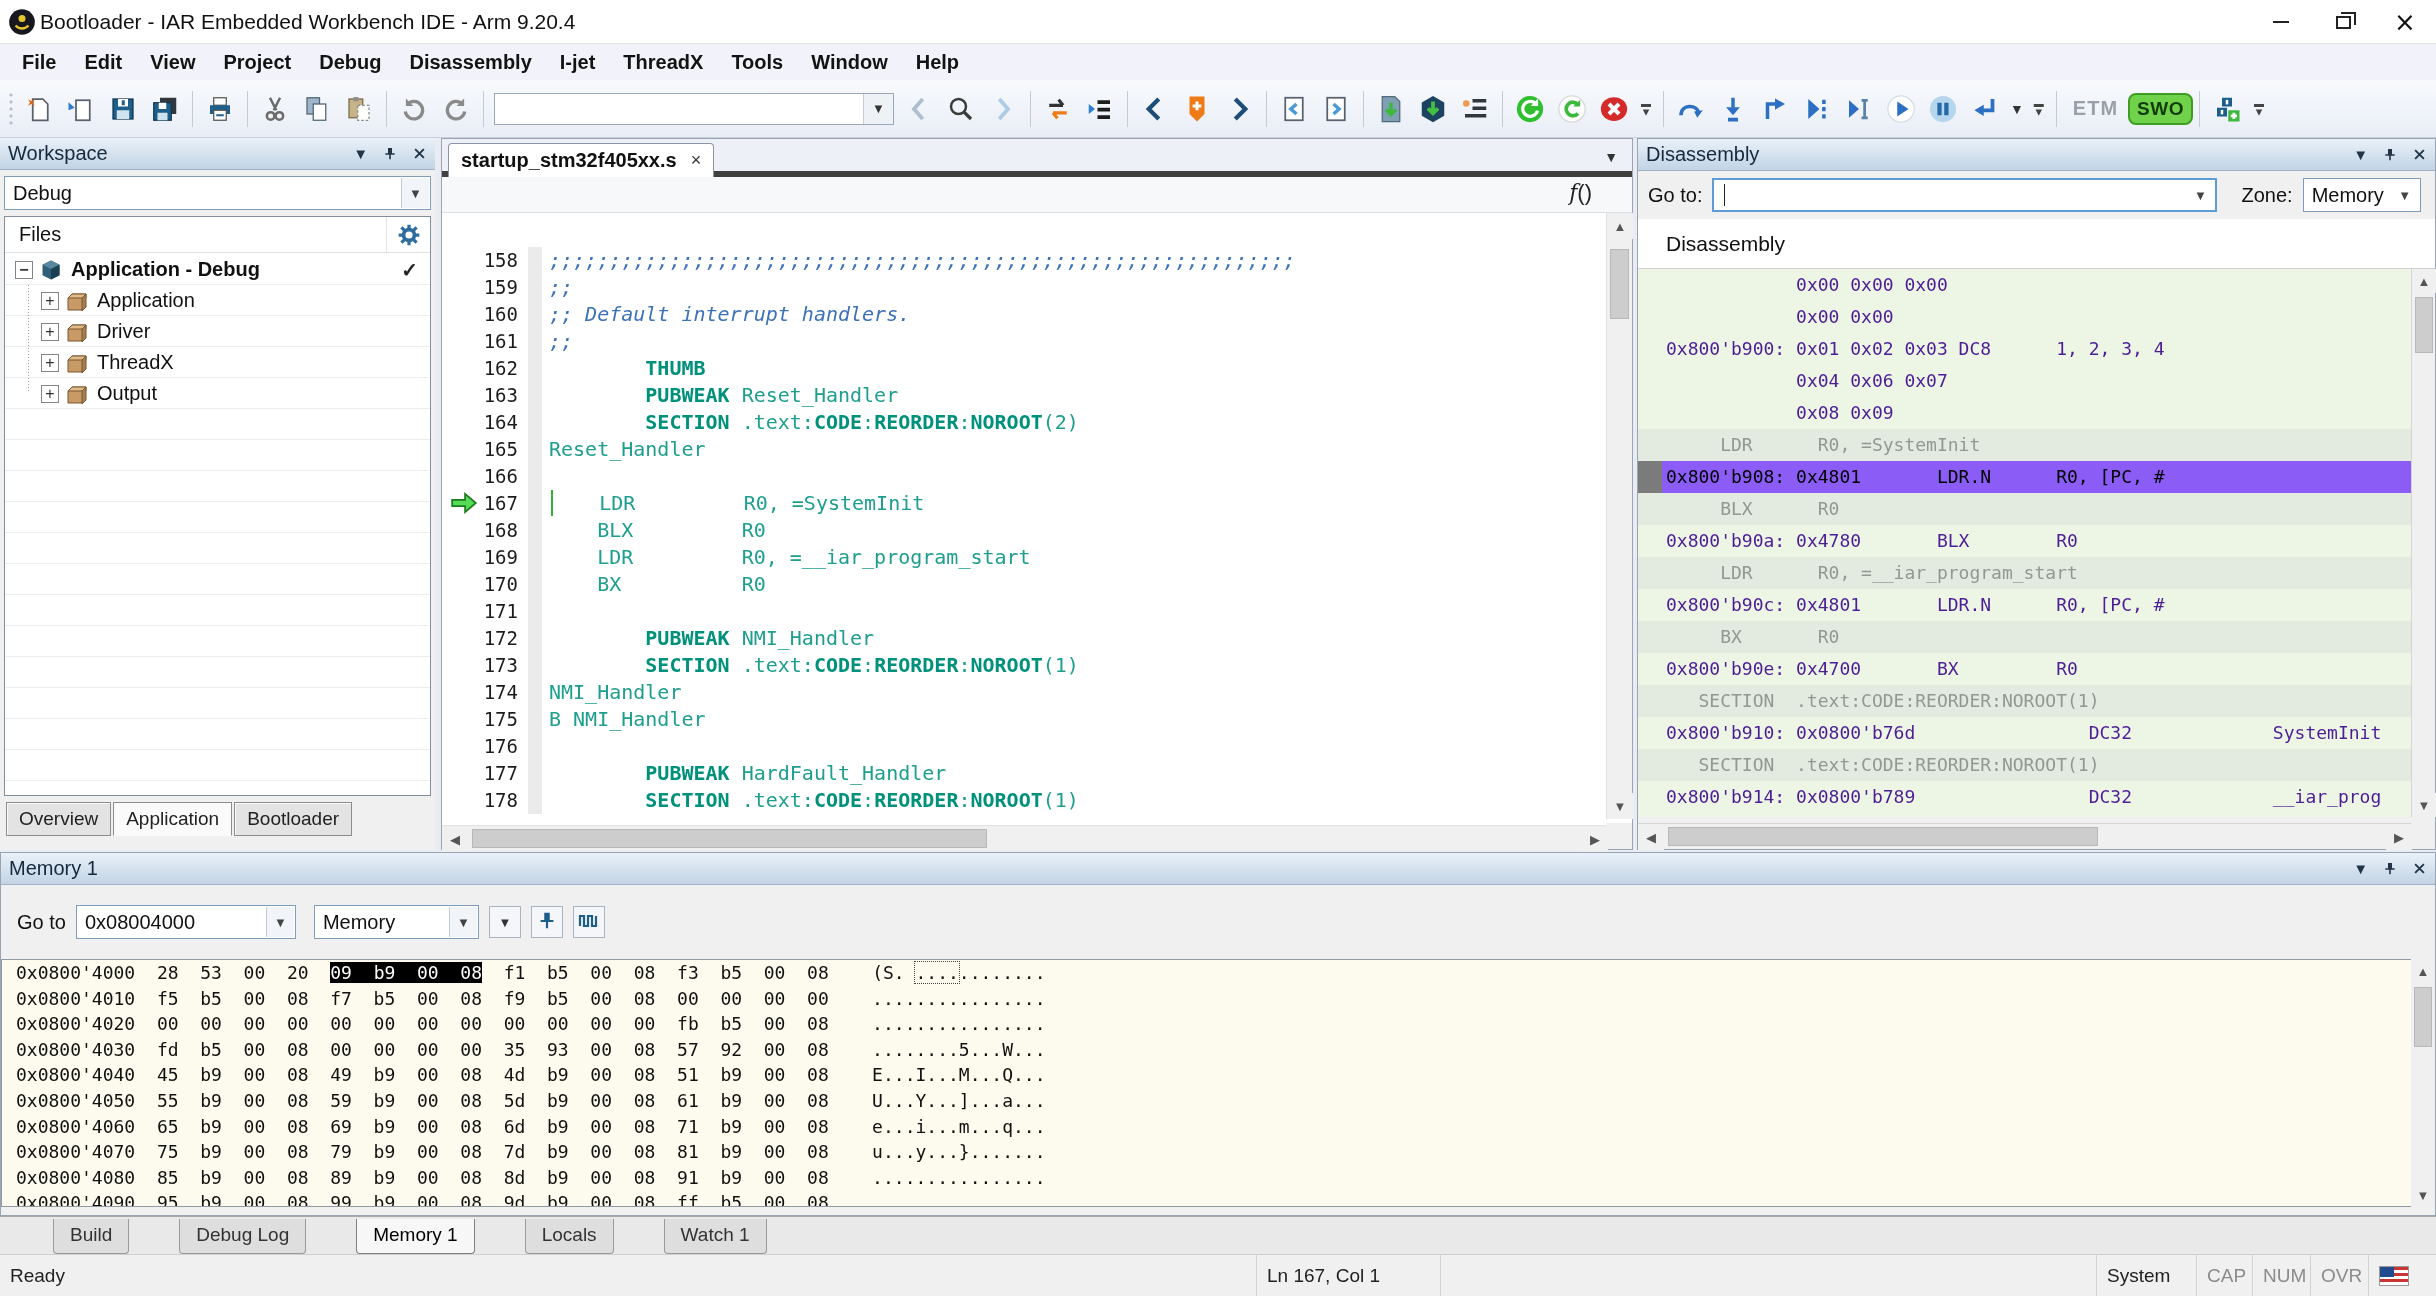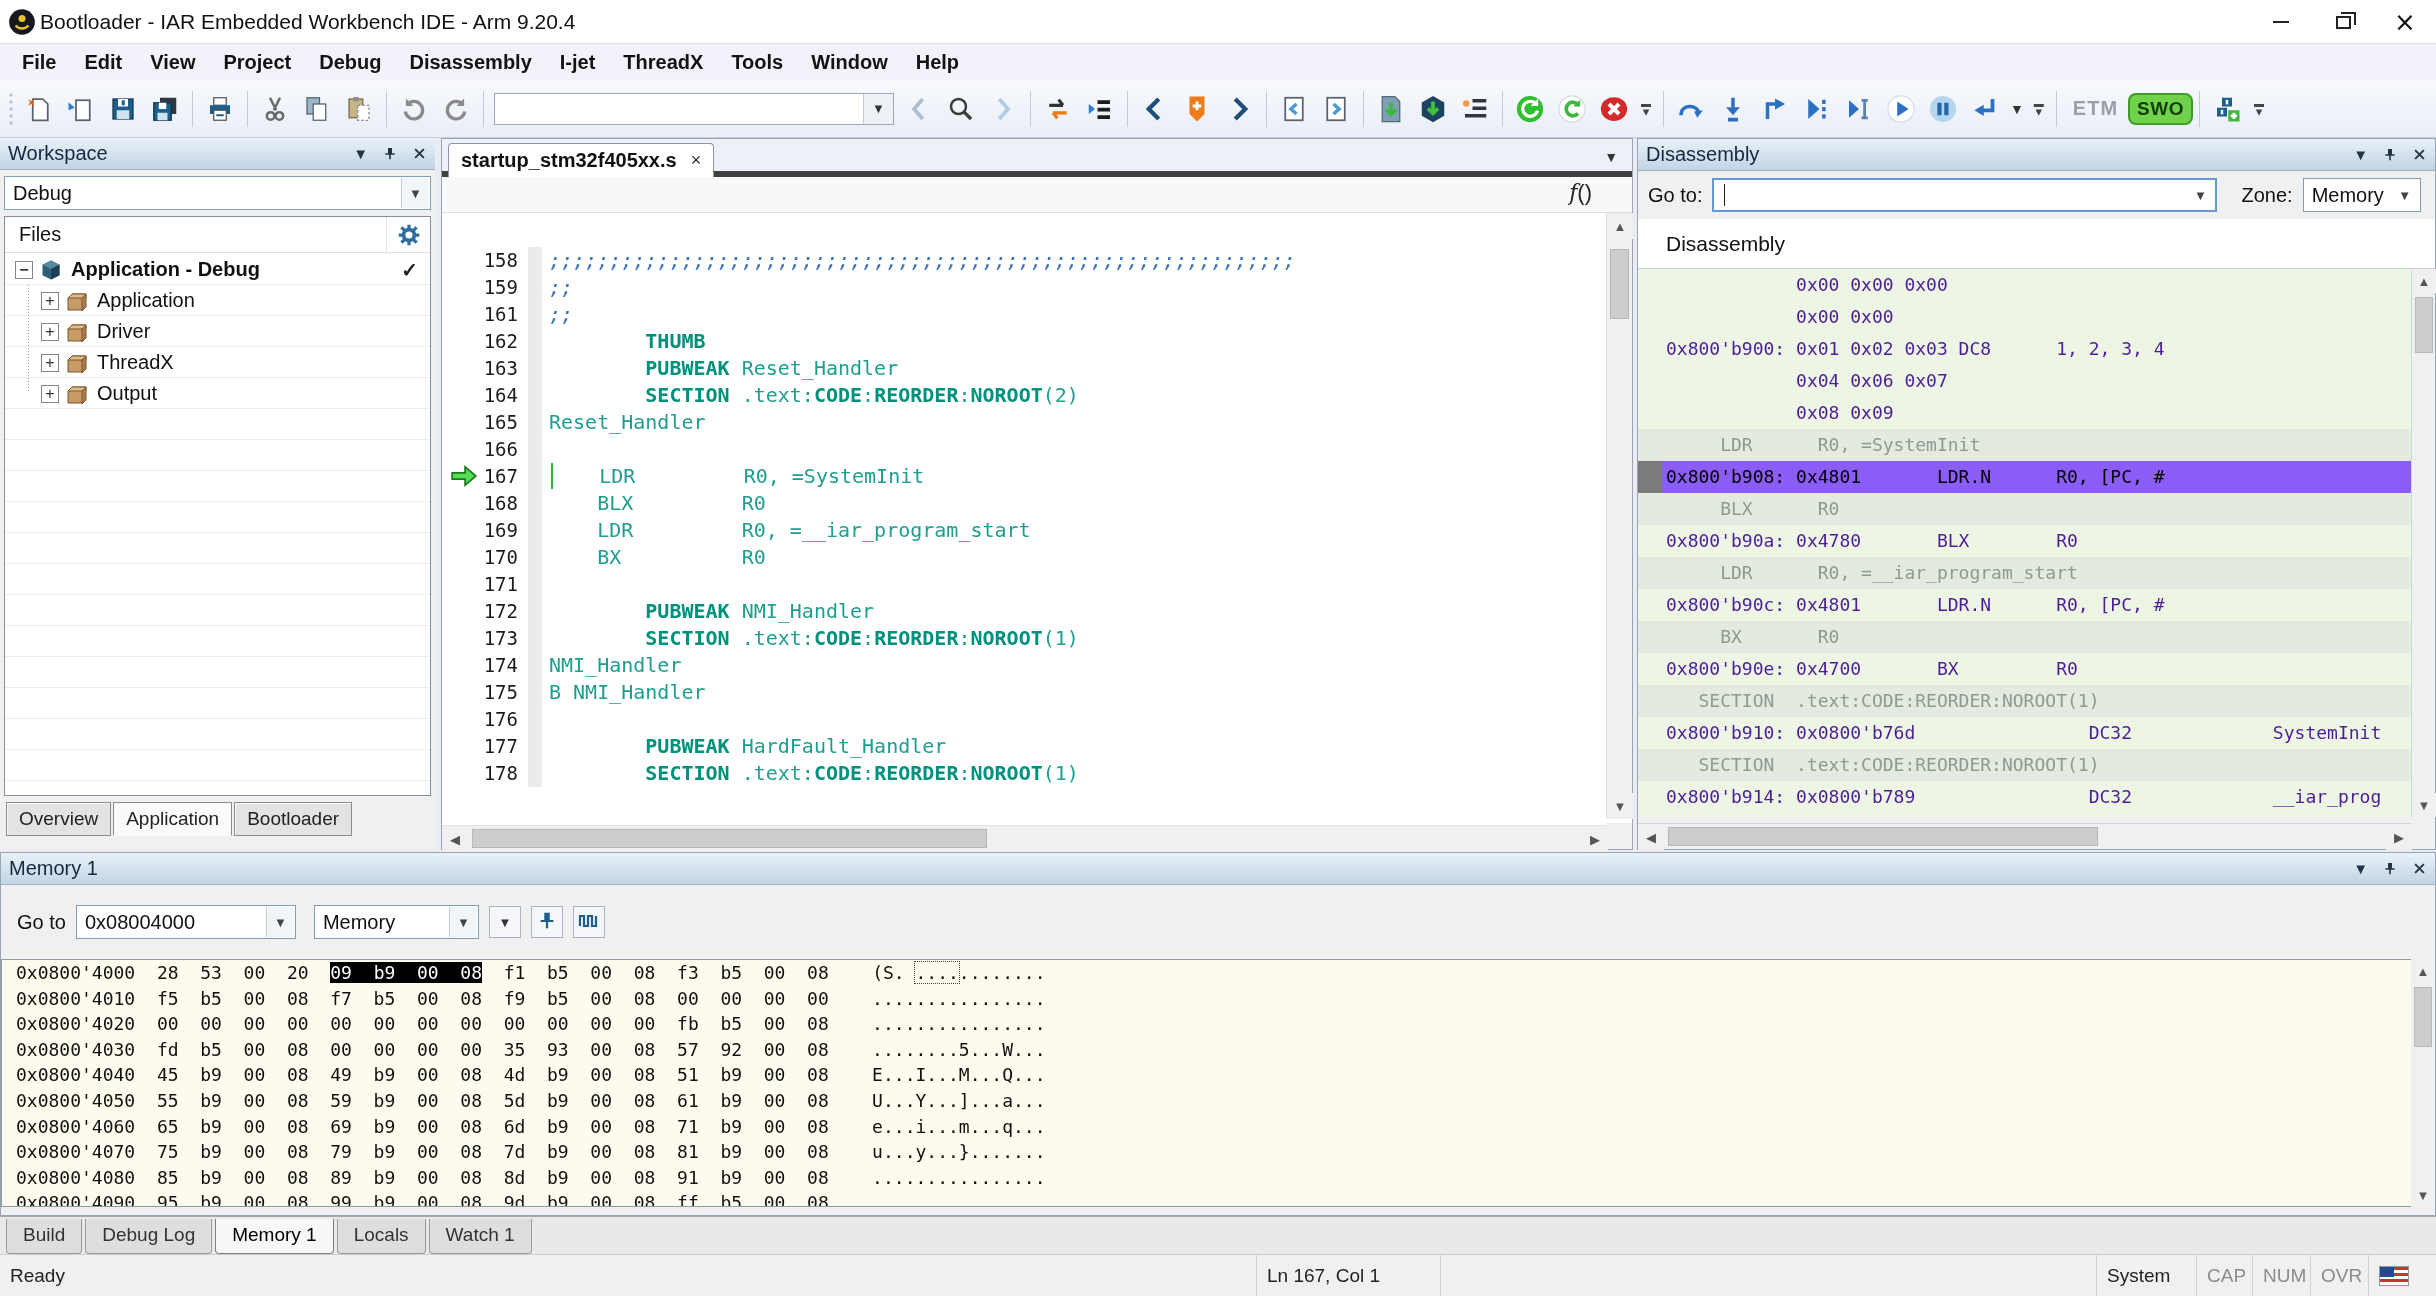--- a/index.html
+++ b/index.html
@@ -111,21 +111,21 @@
   #mem-fmt { width:165px; height:34px; }
   .mem-btn { width:32px; height:32px; border:1px solid #aab4c0; background:#f4f6f9; display:flex; align-items:center; justify-content:center; font-size:13px; color:#333; }
   #mem-hex { position:absolute; left:0; top:106px; width:2412px; height:248px; background:#fdfbed; border:1px solid #8f9aa5; overflow:hidden; }
   .mrow { height:25.6px; font-family:"DejaVu Sans Mono",monospace; font-size:18px; line-height:25.6px; white-space:pre; color:#111; padding-left:14px; }
   .bsel { background:#000; color:#fff; }
   .asel { outline:1px dotted #444; }
   #mem-vsb { right:0; top:106px; width:24px; height:248px; }
 
   
   #bottabs { left:0; top:1216px; width:2436px; height:38px; background:#e9e9e9; border-top:1px solid #a8a8a8; display:flex; align-items:flex-start; padding:2px 0 0 6px; gap:3px; }
-  .btab { border:1px solid #9a9a9a; border-top:none; background:#dedede; color:#333; font-size:19px; padding:5px 16px 7px; border-radius:0 0 4px 4px; }
+  .btab { border:1px solid #9a9a9a; border-top:none; background:#dedede; color:#333; font-size:19px; padding:5px 16px 7px; border-radius:0 0 4px 4px;margin-left:47px; }
   .btab.active { background:#f7f7f7; color:#000; border-color:#808080; }
   #statusbar { left:0; top:1254px; width:2436px; height:42px; background:#f0f0f0; border-top:1px solid #cfcfcf; font-size:19px; color:#222; }
   .st-seg { position:absolute; top:0; height:42px; display:flex; align-items:center; padding:0 10px; border-left:1px solid #d2d2d2; }
   .st-dim { color:#8b8b8b; }
   #flag { width:30px; height:20px; position:relative; background:repeating-linear-gradient(#c33 0 3px,#fff 3px 6px); border:1px solid #999; }
   #flag::before { content:""; position:absolute; left:0; top:0; width:14px; height:10px; background:#224b8f; }
 </style>
 </head>
 <body>
 
@@ -604,20 +604,21 @@
         <span class="tx">×</span>
       </div>
       <span id="ed-tablist">▼</span>
     </div>
     <div id="ed-crumb">
       <span id="ed-fn"><i>f</i><span>()</span></span>
     </div>
     <div id="ed-code" style="padding-top: 20px;">
         <div class="eline"><span class="lnum">158</span><span class="fold"></span><span class="etxt"><span class="tok-c">;;;;;;;;;;;;;;;;;;;;;;;;;;;;;;;;;;;;;;;;;;;;;;;;;;;;;;;;;;;;;;</span></span></div>
         <div class="eline"><span class="lnum">159</span><span class="fold"></span><span class="etxt"><span class="tok-c">;;</span></span></div>
+        <div class="eline"><span class="lnum">160</span><span class="fold"></span><span class="etxt"><span class="tok-c">;; Default interrupt handlers.</span></span></div>
         <div class="eline"><span class="lnum">161</span><span class="fold"></span><span class="etxt"><span class="tok-c">;;</span></span></div>
         <div class="eline"><span class="lnum">162</span><span class="fold"></span><span class="etxt"><span class="tok-p">        </span><span class="tok-k">THUMB</span></span></div>
         <div class="eline"><span class="lnum">163</span><span class="fold"></span><span class="etxt"><span class="tok-p">        </span><span class="tok-k">PUBWEAK</span><span class="tok-p"> Reset_Handler</span></span></div>
         <div class="eline"><span class="lnum">164</span><span class="fold"></span><span class="etxt"><span class="tok-p">        </span><span class="tok-k">SECTION</span><span class="tok-p"> .text:</span><span class="tok-k">CODE</span><span class="tok-p">:</span><span class="tok-k">REORDER</span><span class="tok-p">:</span><span class="tok-k">NOROOT</span><span class="tok-p">(2)</span></span></div>
         <div class="eline"><span class="lnum">165</span><span class="fold"></span><span class="etxt"><span class="tok-p">Reset_Handler</span></span></div>
         <div class="eline"><span class="lnum">166</span><span class="fold"></span><span class="etxt"></span></div>
         <div class="eline" style="position: relative;"><span id="cur-arrow" style="position: absolute; left: 8px; top: 1px;"><svg width="28" height="24" viewBox="0 0 26 22">
               <path d="M2 8h12V2.5L24 11l-10 8.5V14H2z" fill="#55dd55" stroke="#1d7a1d" stroke-width="1.6"></path>
             </svg></span><span class="lnum">167</span><span class="fold"></span><span class="etxt"><span class="curbox"></span><span class="tok-p">    LDR         R0, =SystemInit</span></span></div>
         <div class="eline"><span class="lnum">168</span><span class="fold"></span><span class="etxt"><span class="tok-p">    BLX         R0</span></span></div>

